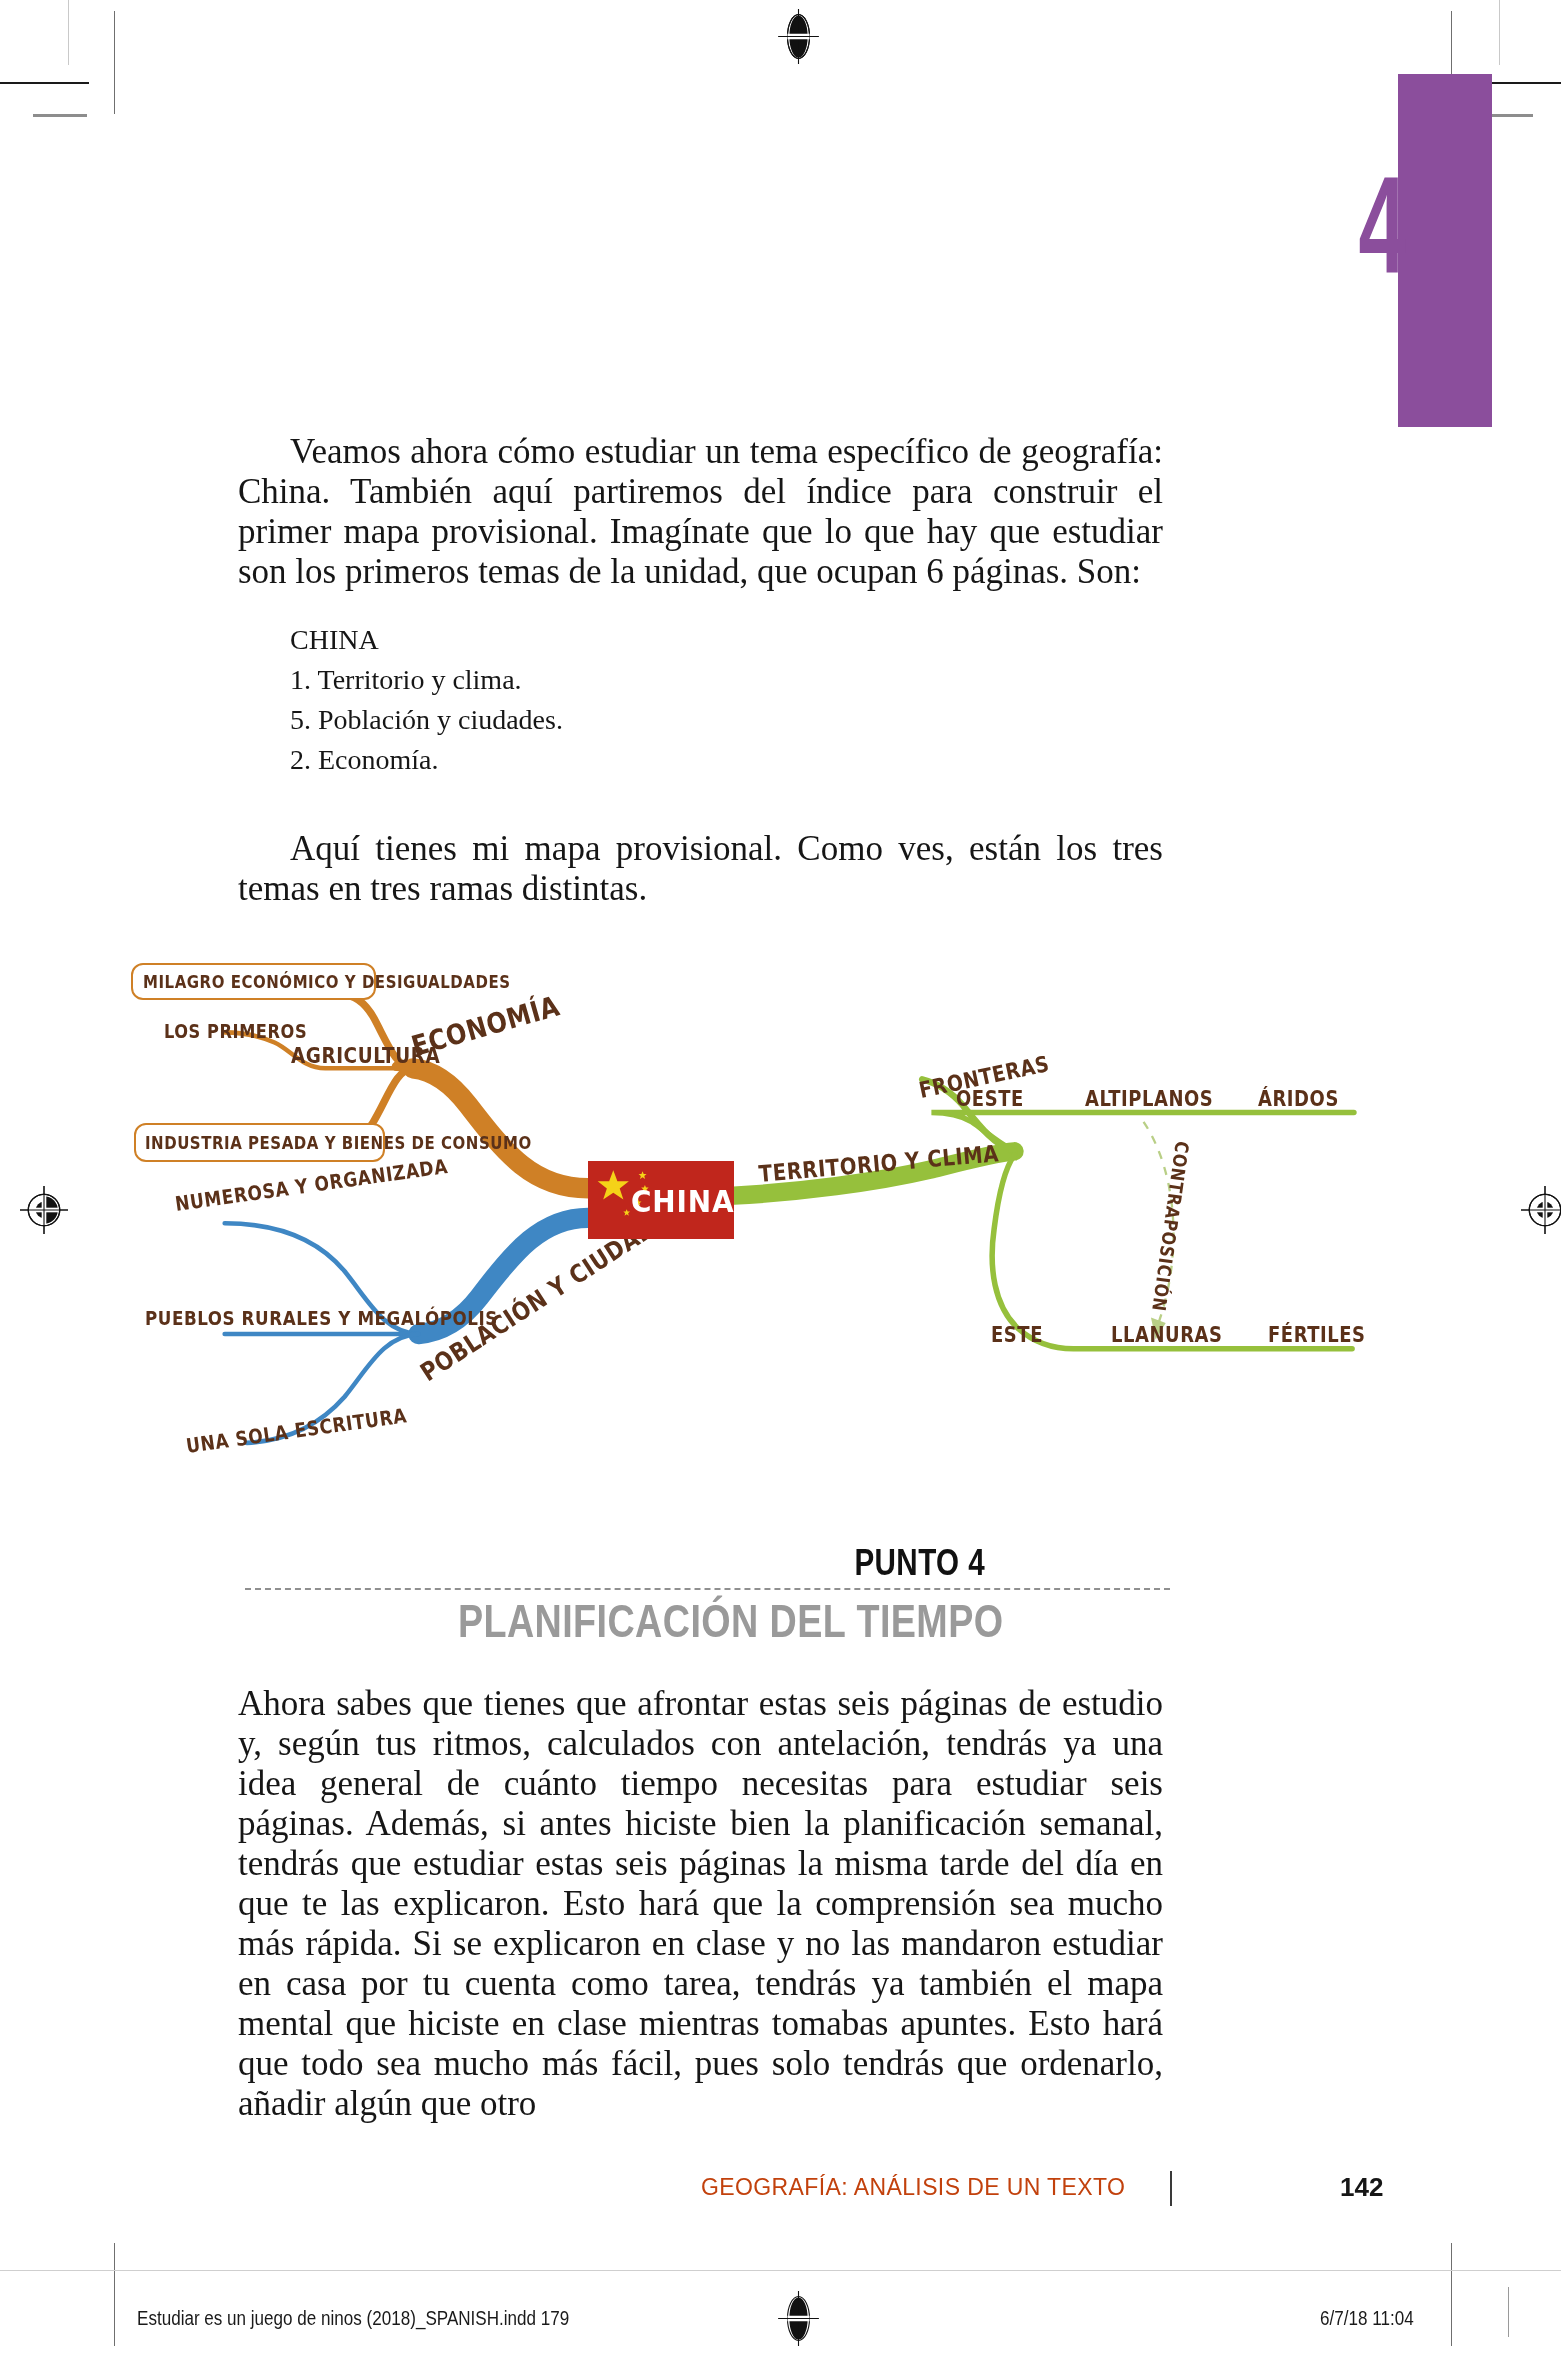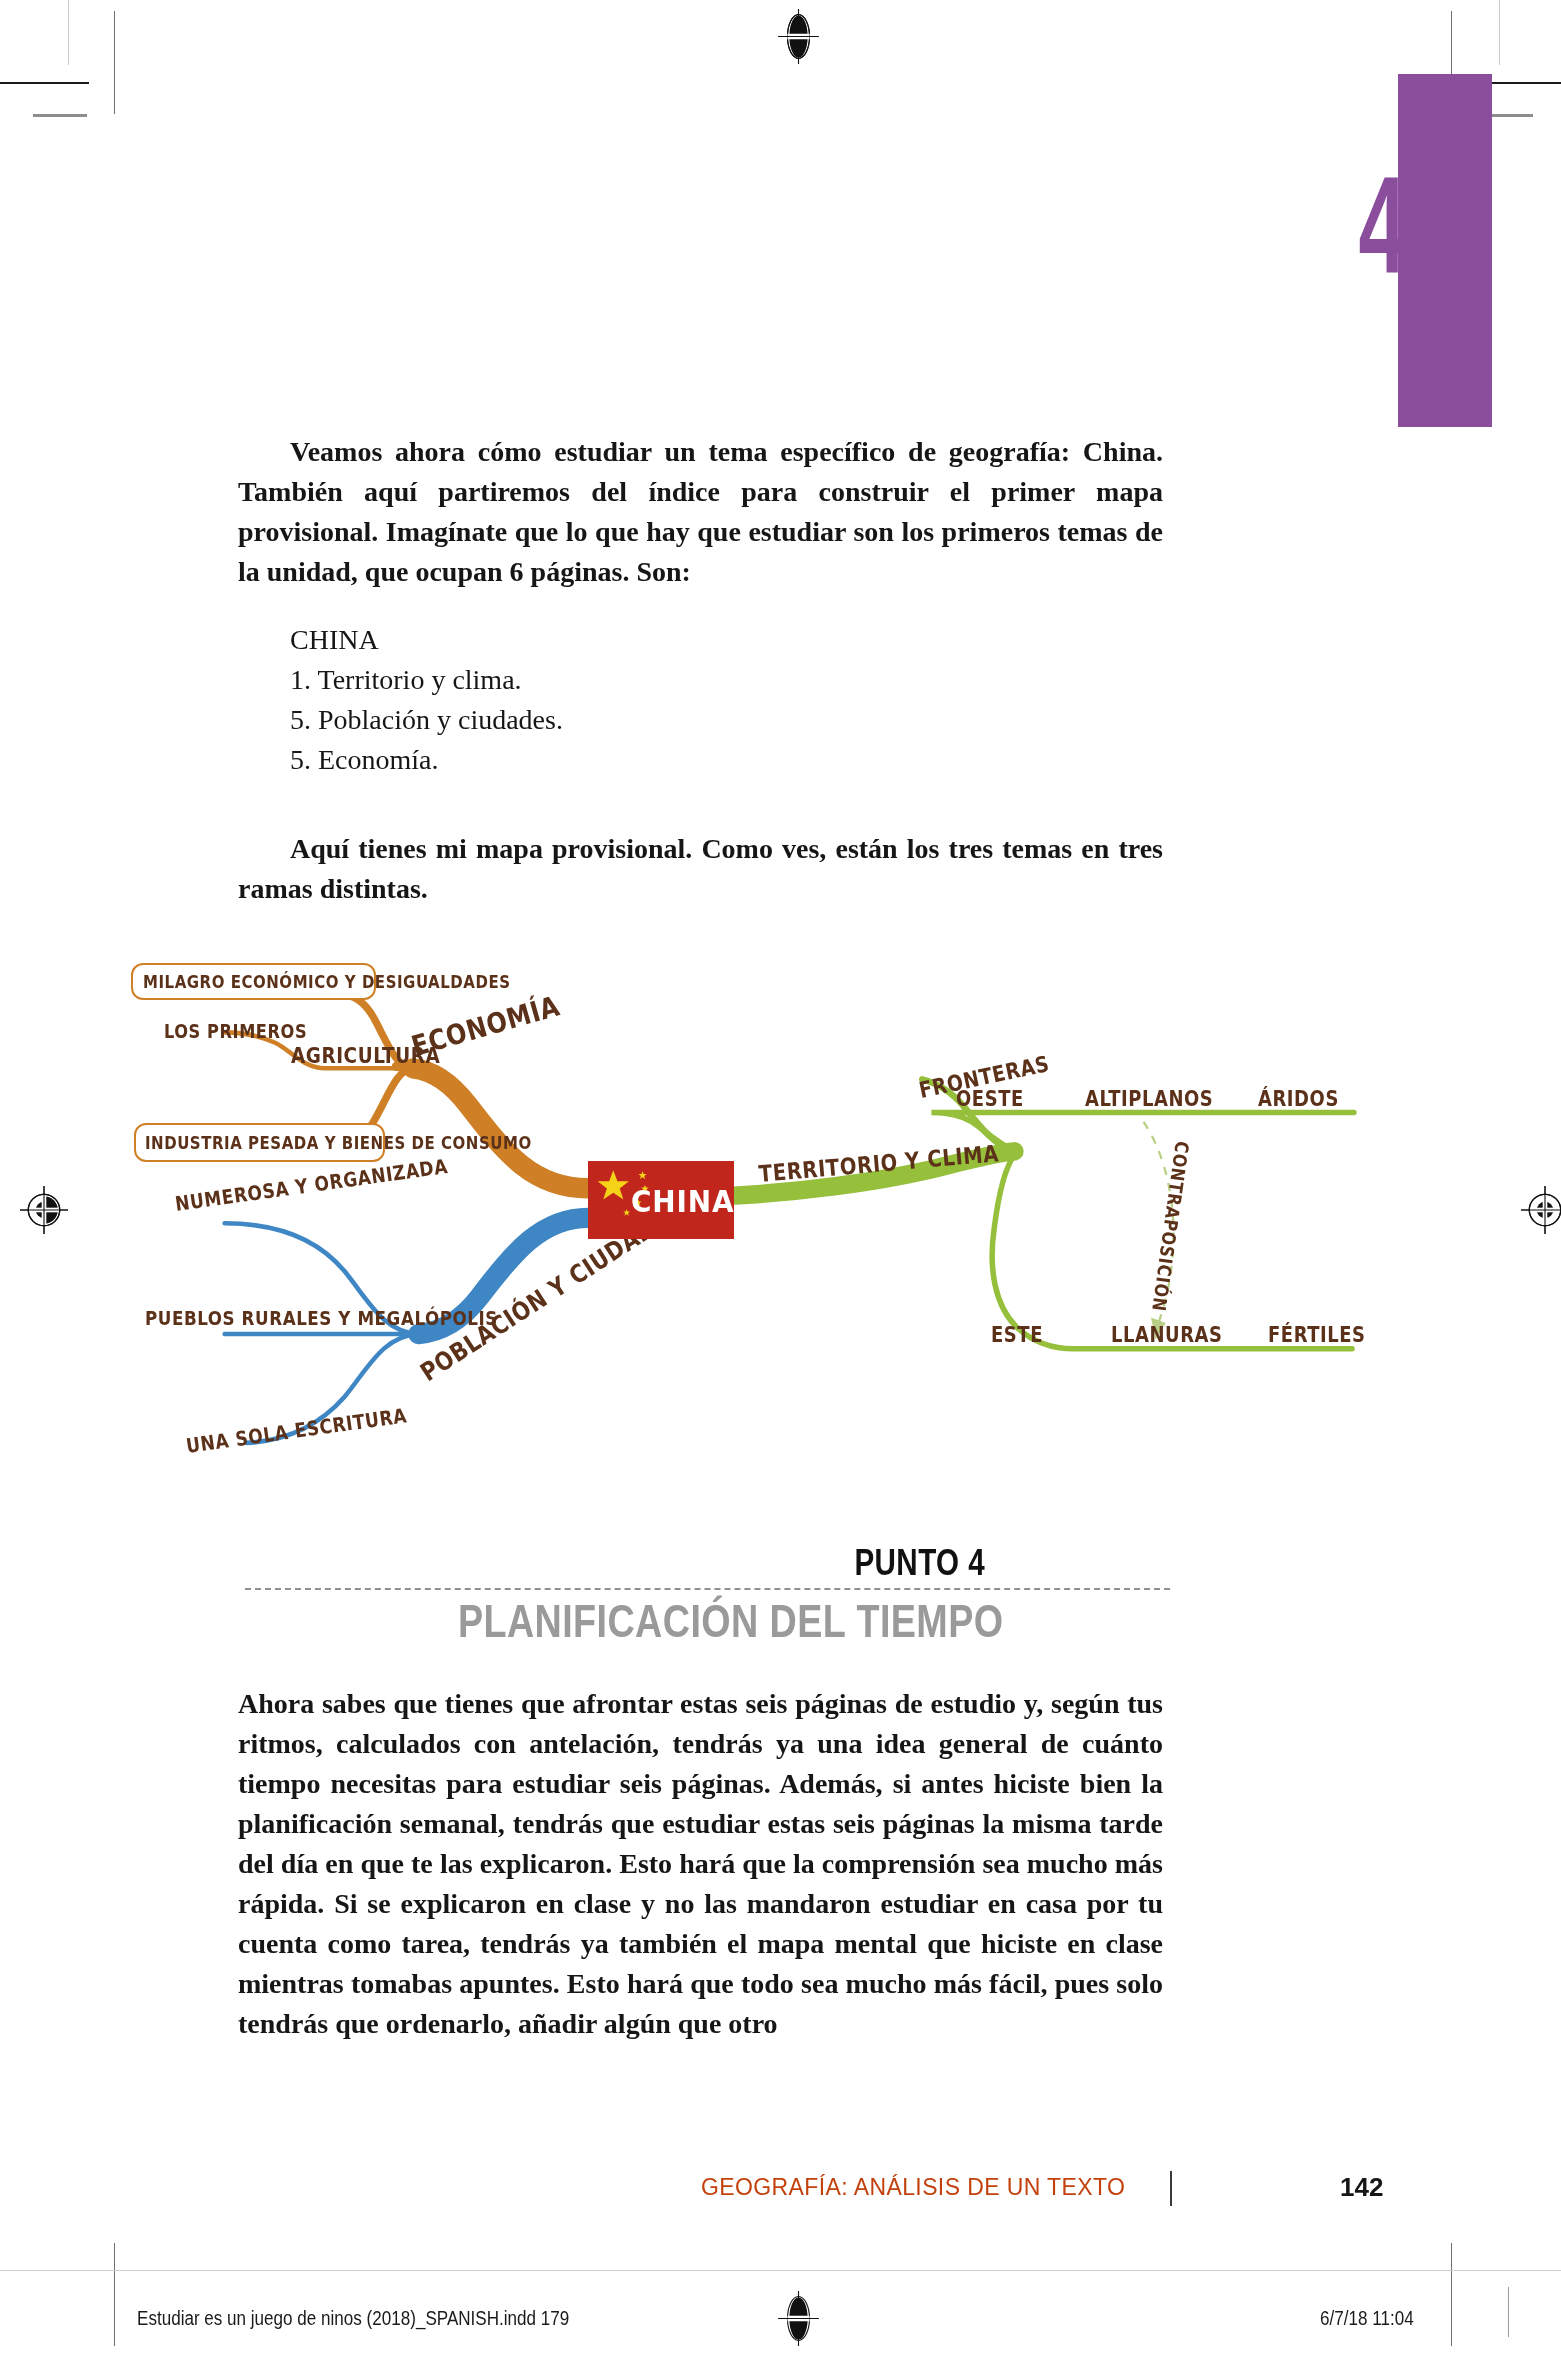--- a/index.html
+++ b/index.html
@@ -57,25 +57,24 @@
     transform: scaleX(0.62);
     transform-origin: right top;
     letter-spacing: -1.8px;
   }
 
   
   .textcol {
     position: absolute;
     left: 238px;
     width: 925px;
-    font-size: 28px;
+    font-size: 35px;
     line-height: 40px;
     color: #161616;
     text-align: justify;
-    font-weight: bold;
   }
   .textcol p { margin: 0; }
   .indent { text-indent: 52px; }
 
   .para-intro { top: 432px; }
 
   .index-list {
     position: absolute;
     left: 290px;
     top: 620px;
@@ -293,21 +292,21 @@
 <div class="chapter-num">4</div>
 
 <div class="textcol para-intro">
   <p class="indent">Veamos ahora cómo estudiar un tema específico de geografía: China. También aquí partiremos del índice para construir el primer mapa provisional. Imagínate que lo que hay que estudiar son los primeros temas de la unidad, que ocupan 6 páginas. Son:</p>
 </div>
 
 <div class="index-list">
   <div>CHINA</div>
   <div>1. Territorio y clima.</div>
   <div>5. Población y ciudades.</div>
-  <div>5. Economía.</div>
+  <div>2. Economía.</div>
 </div>
 
 <div class="textcol para-mapa">
   <p class="indent">Aquí tienes mi mapa provisional. Como ves, están los tres temas en tres ramas distintas.</p>
 </div>
 
 <div class="mindmap">
 
   <svg width="1338" height="572" viewBox="0 0 1450 620">
 

